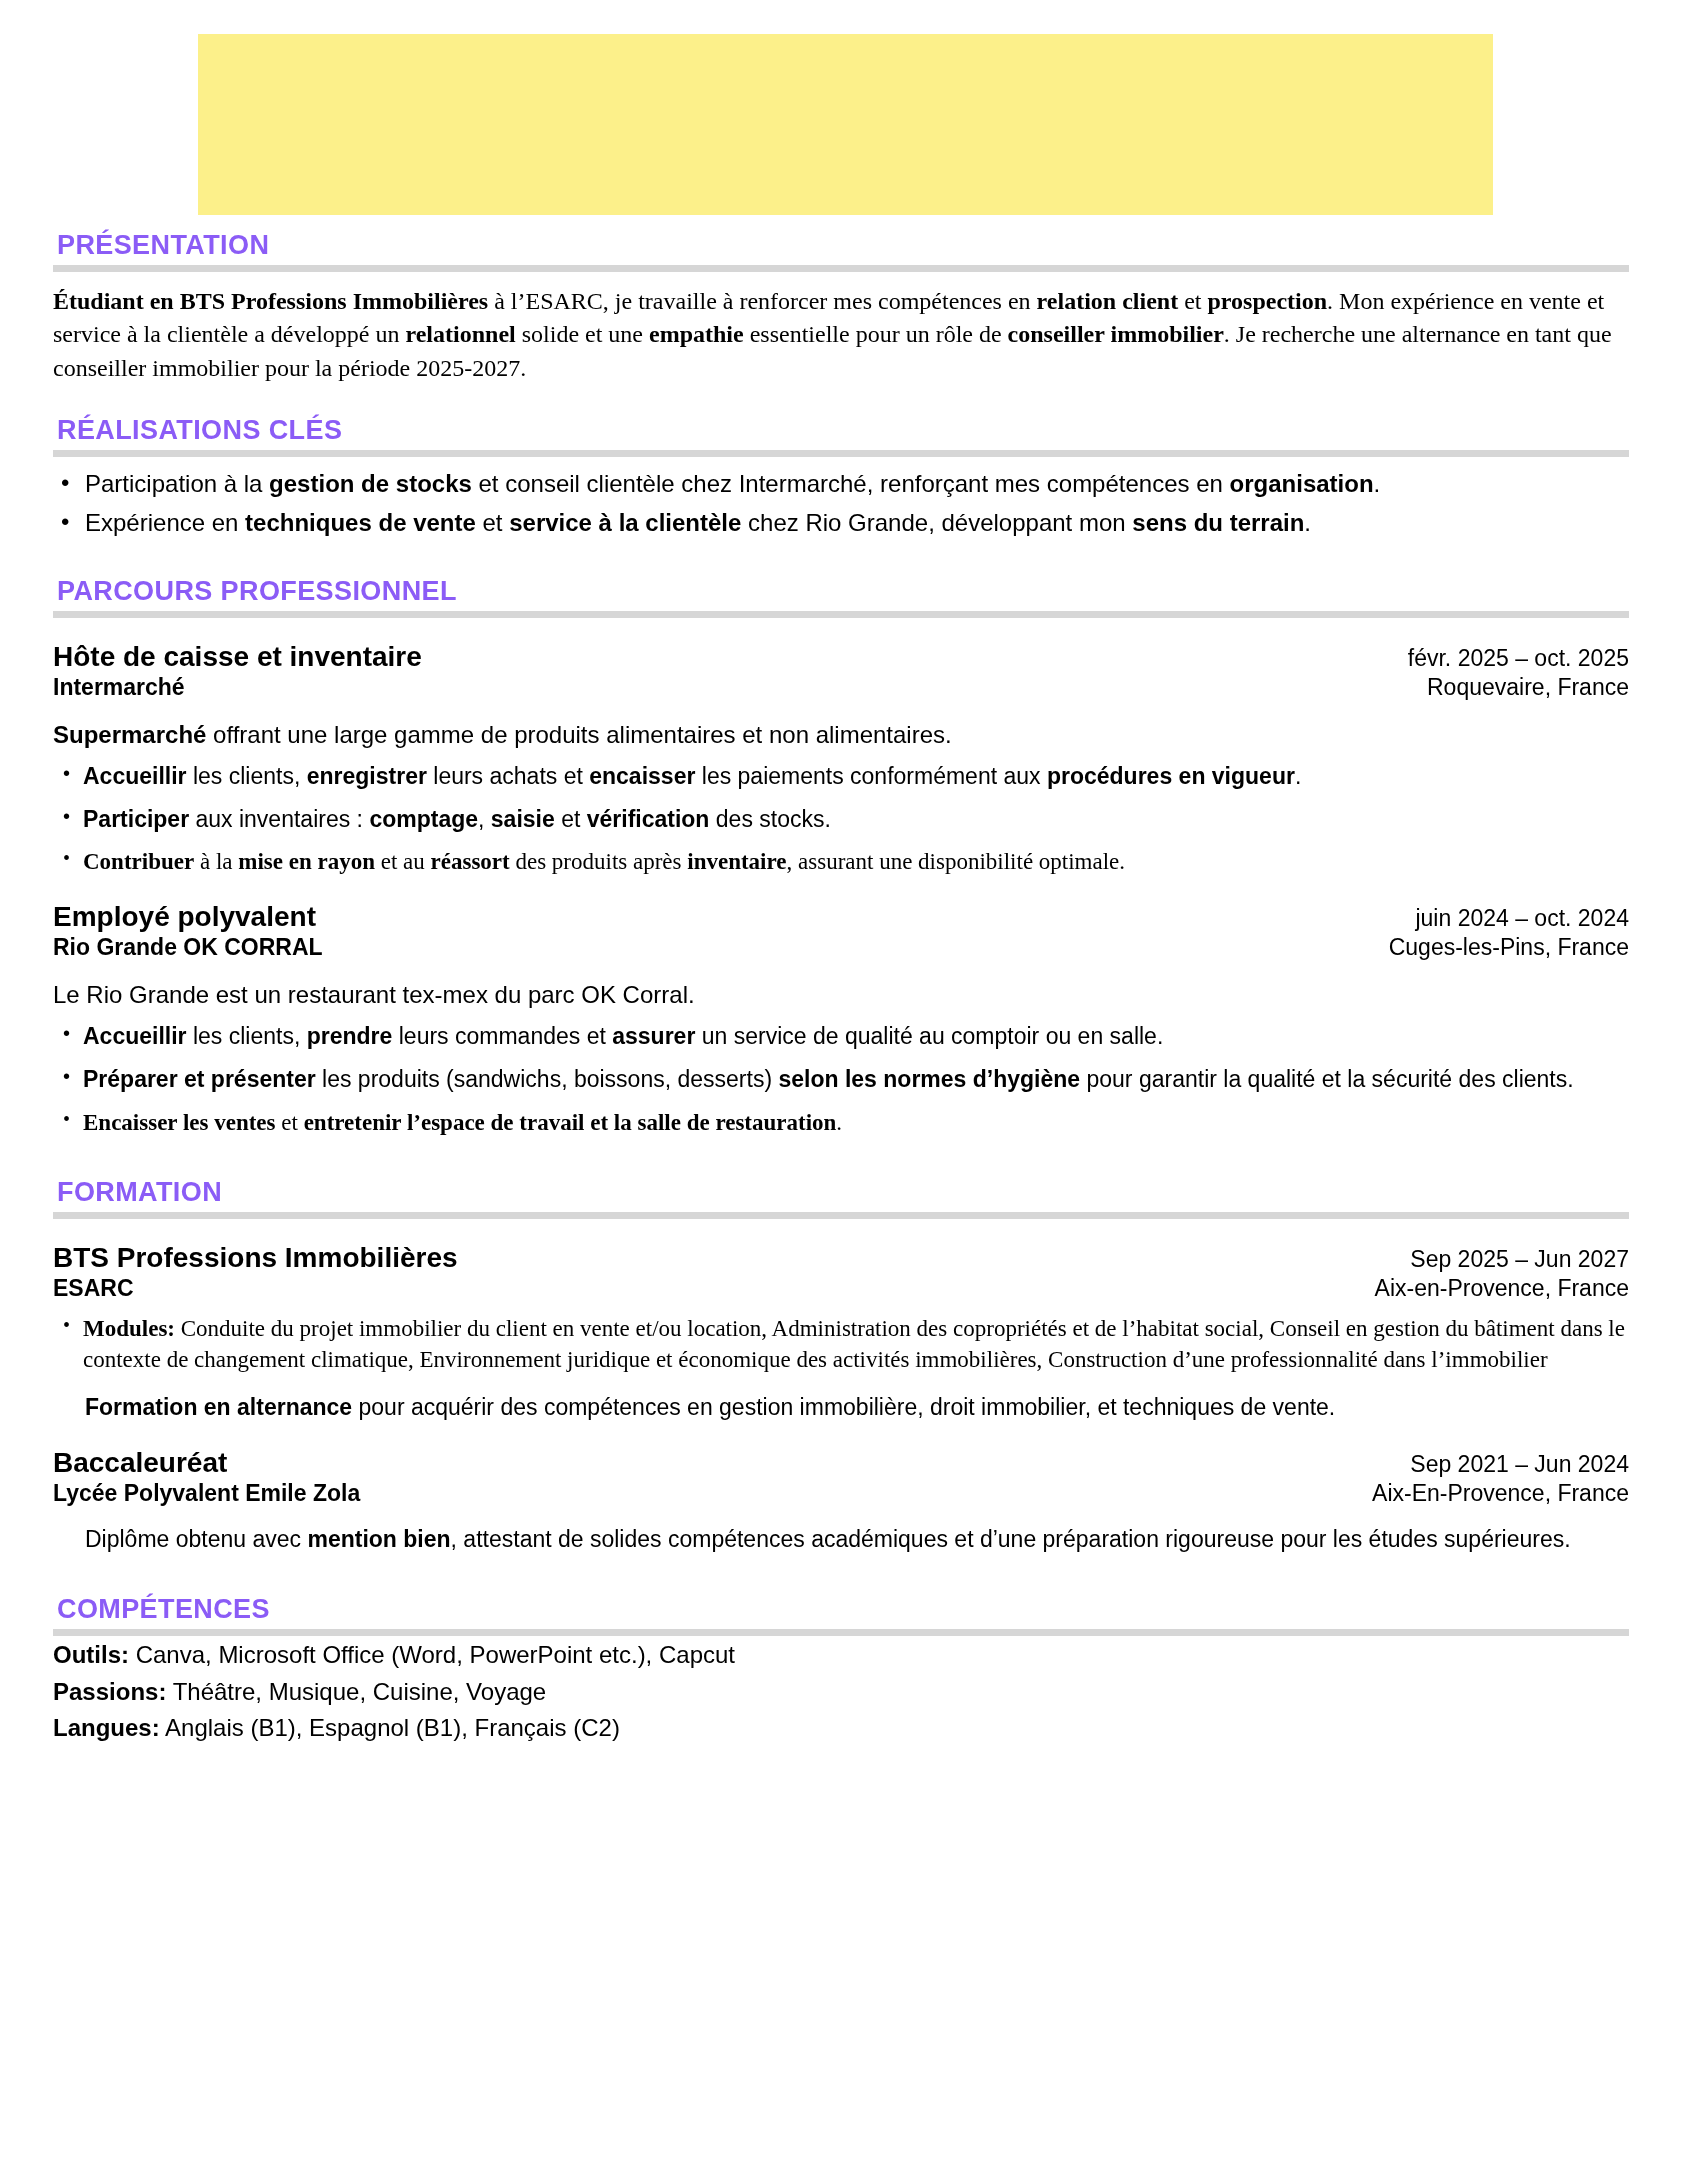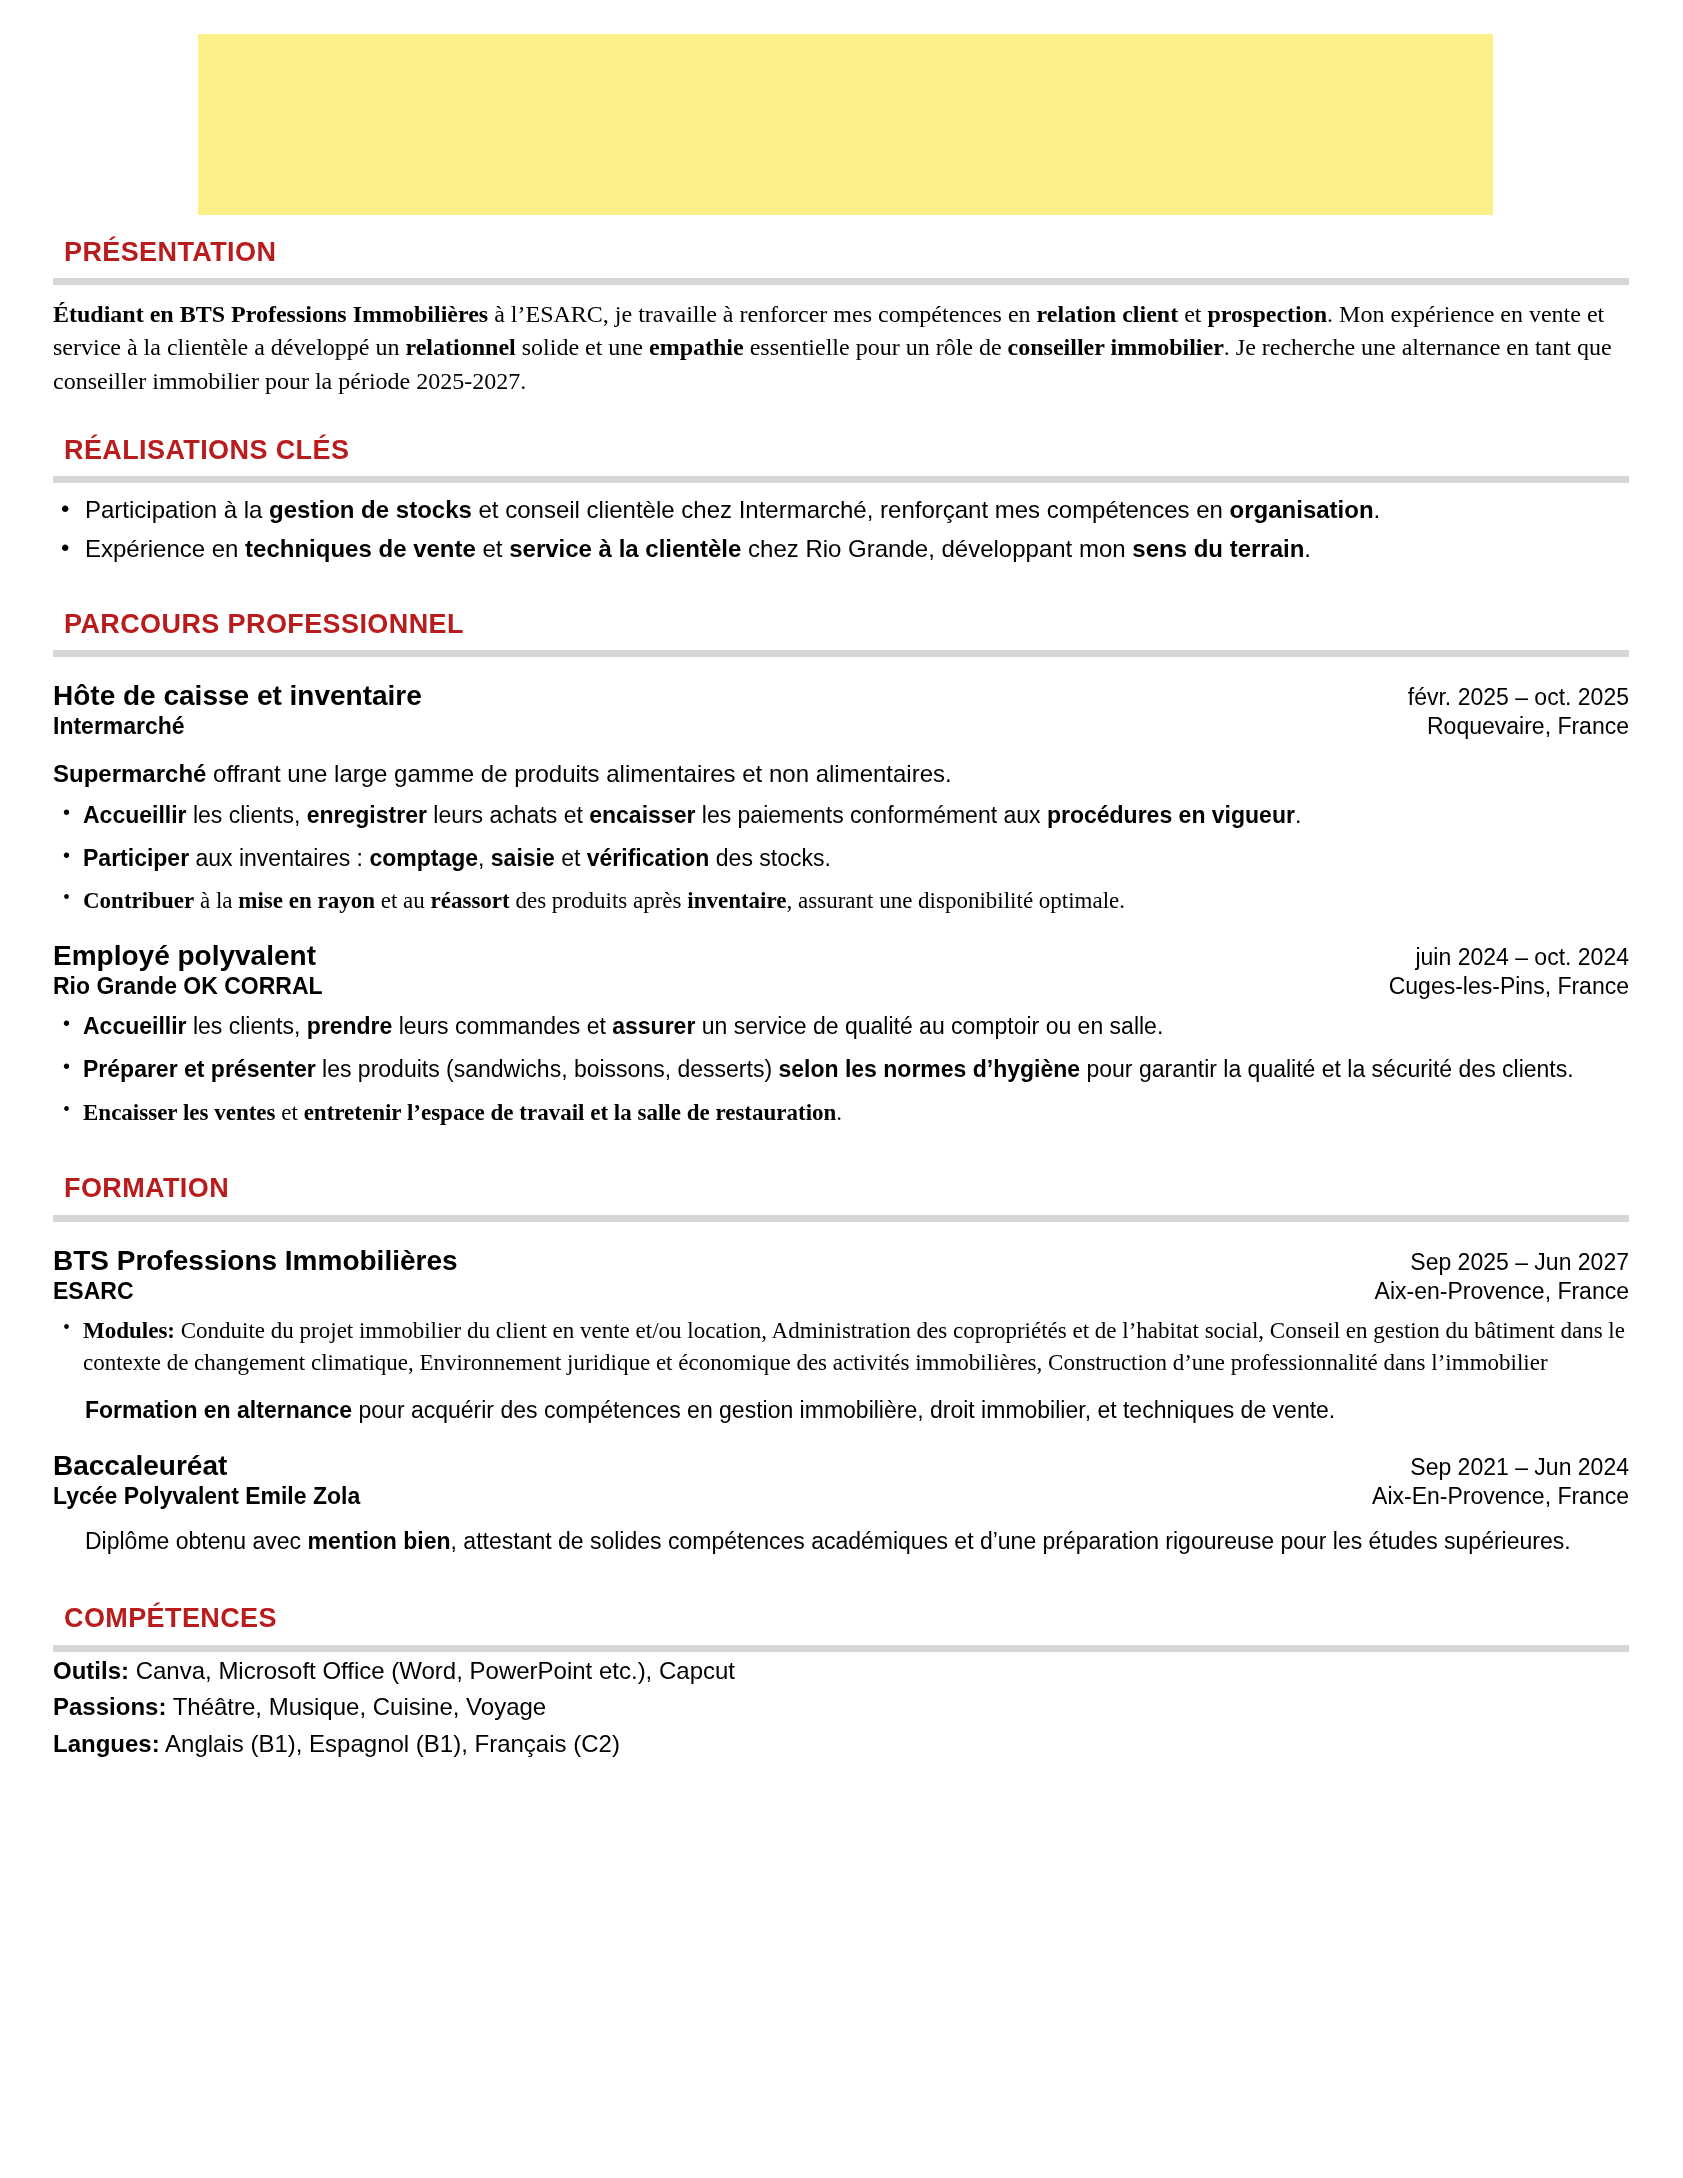--- a/index.html
+++ b/index.html
@@ -39,23 +39,23 @@
   }
   
   .section {
     margin: 0 0 0 0;
   }
   .section-title {
     font-size: 27px;
     font-weight: bold;
     letter-spacing: 0.4px;
     line-height: 1.12;
-    margin: 11px;
+    margin: 4px;
     padding: 0;
-    color: #b91c1c;
+    color: #8b5cf6;
   }
   .rule {
     height: 7px;
     background: #d6d6d6;
     margin: 5px 0 0 0;
     width: 100%;
   }
   
   .para {
     font-size: 24px;
@@ -201,20 +201,21 @@
           </div>
           <div class="entry">
             <div class="entry-row">
               <div class="entry-title">Employé polyvalent</div>
               <div class="entry-dates">juin 2024 – oct. 2024</div>
             </div>
             <div class="entry-row sub">
               <div class="entry-org">Rio Grande OK CORRAL</div>
               <div class="entry-loc">Cuges-les-Pins, France</div>
             </div>
+            <div class="entry-desc"><span>Le Rio Grande est un restaurant tex-mex du parc OK Corral.</span></div>
             <ul class="bullets small tight">
               <li><b>Accueillir</b><span> les clients, </span><b>prendre</b><span> leurs commandes et </span><b>assurer</b><span> un service de qualité au comptoir ou en salle.</span></li>
               <li><b>Préparer et présenter</b><span> les produits (sandwichs, boissons, desserts) </span><b>selon les normes d’hygiène</b><span> pour garantir la qualité et la sécurité des clients.</span></li>
               <li><b>Encaisser les ventes</b><span> et </span><b>entretenir l’espace de travail et la salle de restauration</b><span>.</span></li>
             </ul>
           </div>
         </div>
     </div>
 
     <div class="spacer-lg"></div>

